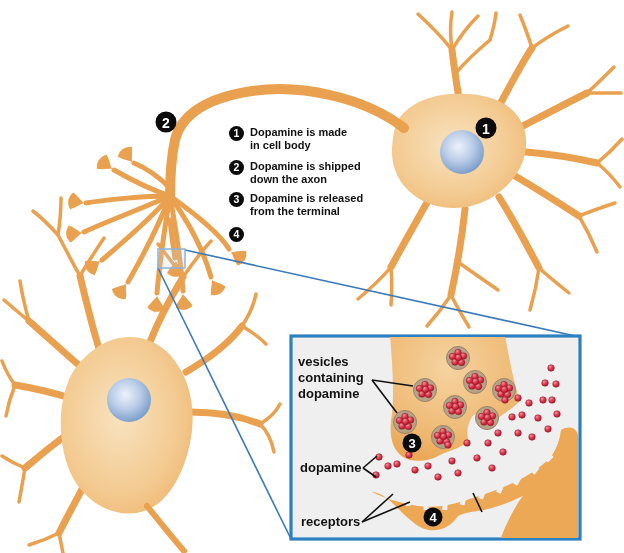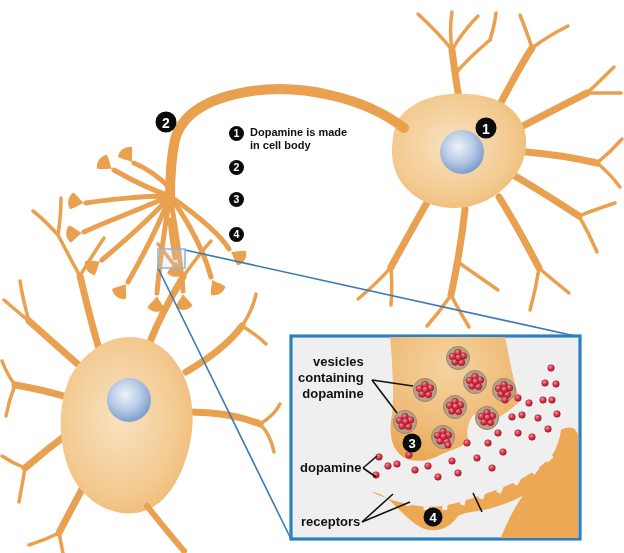--- a/index.html
+++ b/index.html
@@ -302,32 +302,36 @@
   <span class="badge sm">
         <span>1</span>
       </span>
   <span class="txt"><span>Dopamine is made</span><br>
   <span>in cell body</span></span>
 </div>
 <div class="step" style="left:229px;top:160px;">
   <span class="badge sm">
         <span>2</span>
       </span>
+  <span class="txt"><span>Dopamine is shipped</span><br>
+  <span>down the axon</span></span>
 </div>
 <div class="step" style="left:229px;top:192px;">
   <span class="badge sm">
         <span>3</span>
       </span>
+  <span class="txt"><span>Dopamine is released</span><br>
+  <span>from the terminal</span></span>
 </div>
 <div class="step" style="left:229px;top:227px;">
   <span class="badge sm">
         <span>4</span>
       </span>
 </div>
 
-<div class="ilabel" style="left:298px;top:354px;text-align:right;">vesicles
+<div class="ilabel" style="left:298px;top:354px;">vesicles
 containing
 dopamine</div>
 <div class="ilabel" style="left:300px;top:460px;">dopamine</div>
 <div class="ilabel" style="left:301px;top:514px;text-align:right;">receptors</div>
 <div class="ilabel" style="left:464px;top:516px;margin-top:42px;">synapse</div>
 
 </div>
 
 </body></html>

